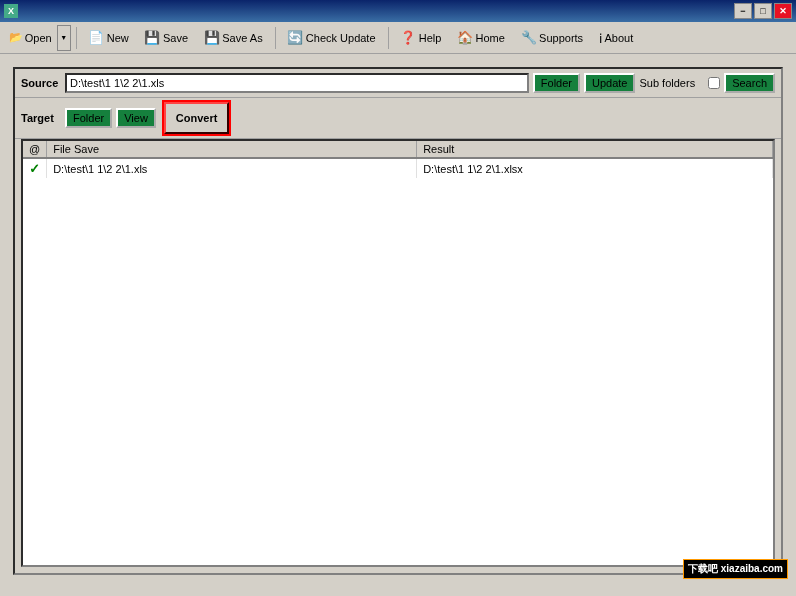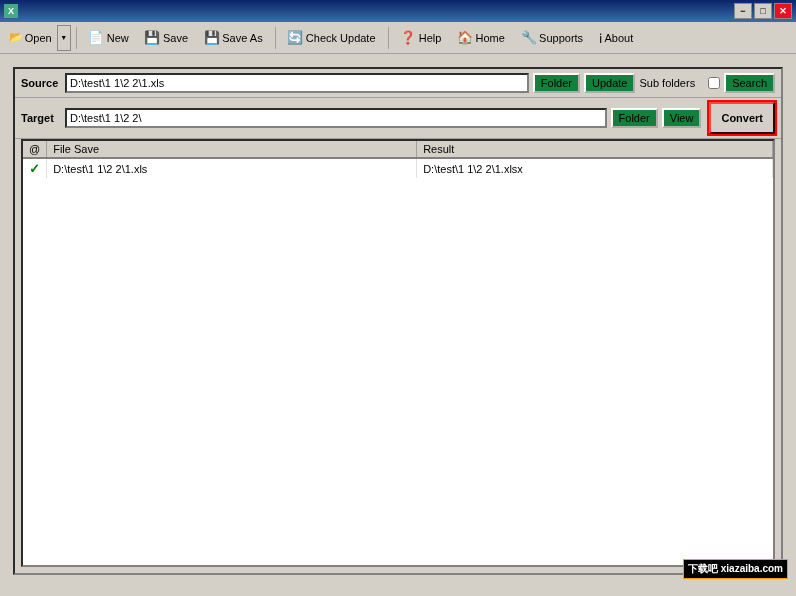--- a/index.html
+++ b/index.html
@@ -299,21 +299,20 @@
     <button class="small-btn">Update</button>
     <div class="subfolder-area">
       <span class="subfolder-label">Sub folders</span>
       <input type="checkbox" class="subfolder-cb" style="">
     </div>
     <button class="small-btn">Search</button>
   </div>
 
   <div class="row" style="position:relative;">
     <span class="row-label">Target</span>
-    <input class="row-input" type="text" value="D:\test\1 1\2 2\" style="">
     <button class="small-btn">Folder</button>
     <button class="small-btn">View</button>
     <button class="convert-btn">Convert</button>
   </div>
 
   <div class="file-table-container" style="position:relative;">
 
     <svg width="120" height="160" style="position:absolute;right:-10px;top:-155px;pointer-events:none;z-index:20;">
       <defs>
         <marker id="arrowhead" markerWidth="10" markerHeight="7" refX="10" refY="3.5" orient="auto">

